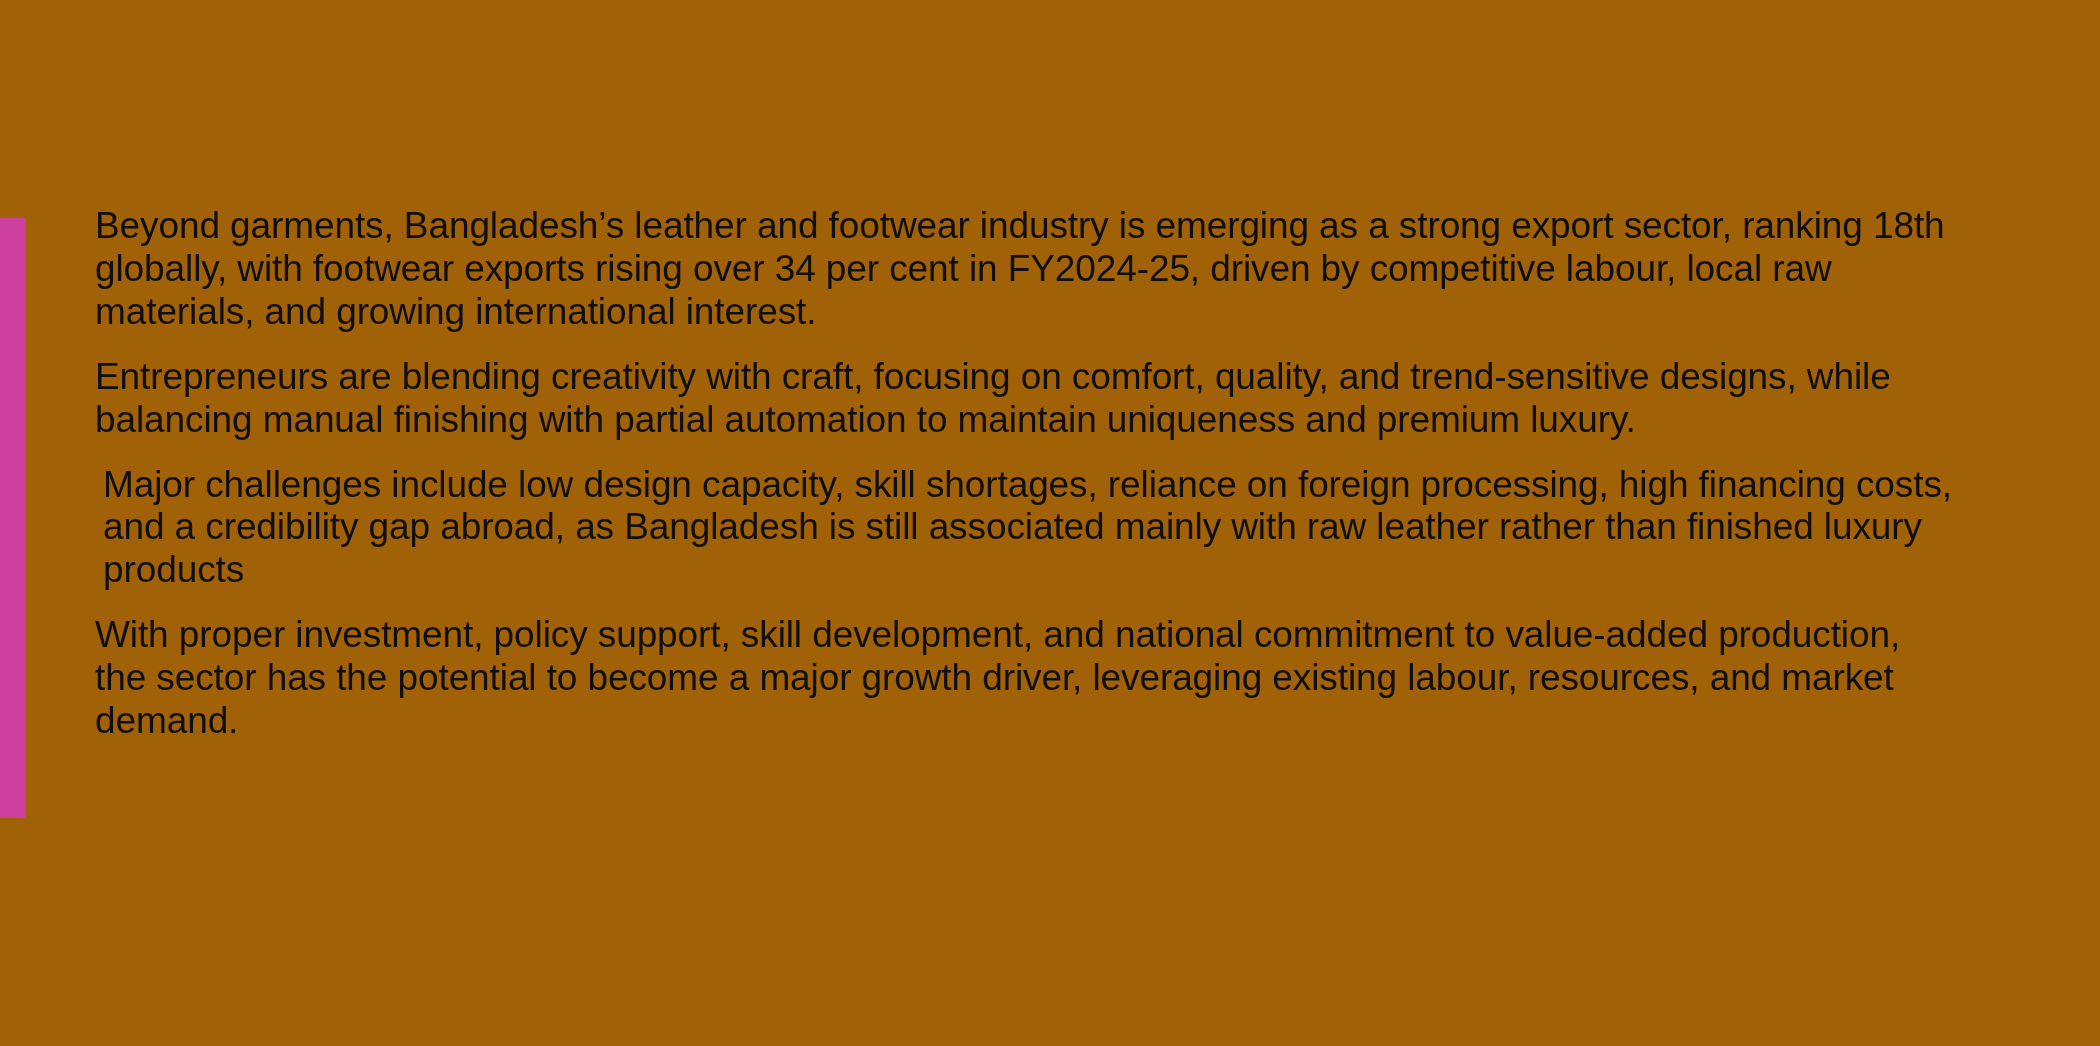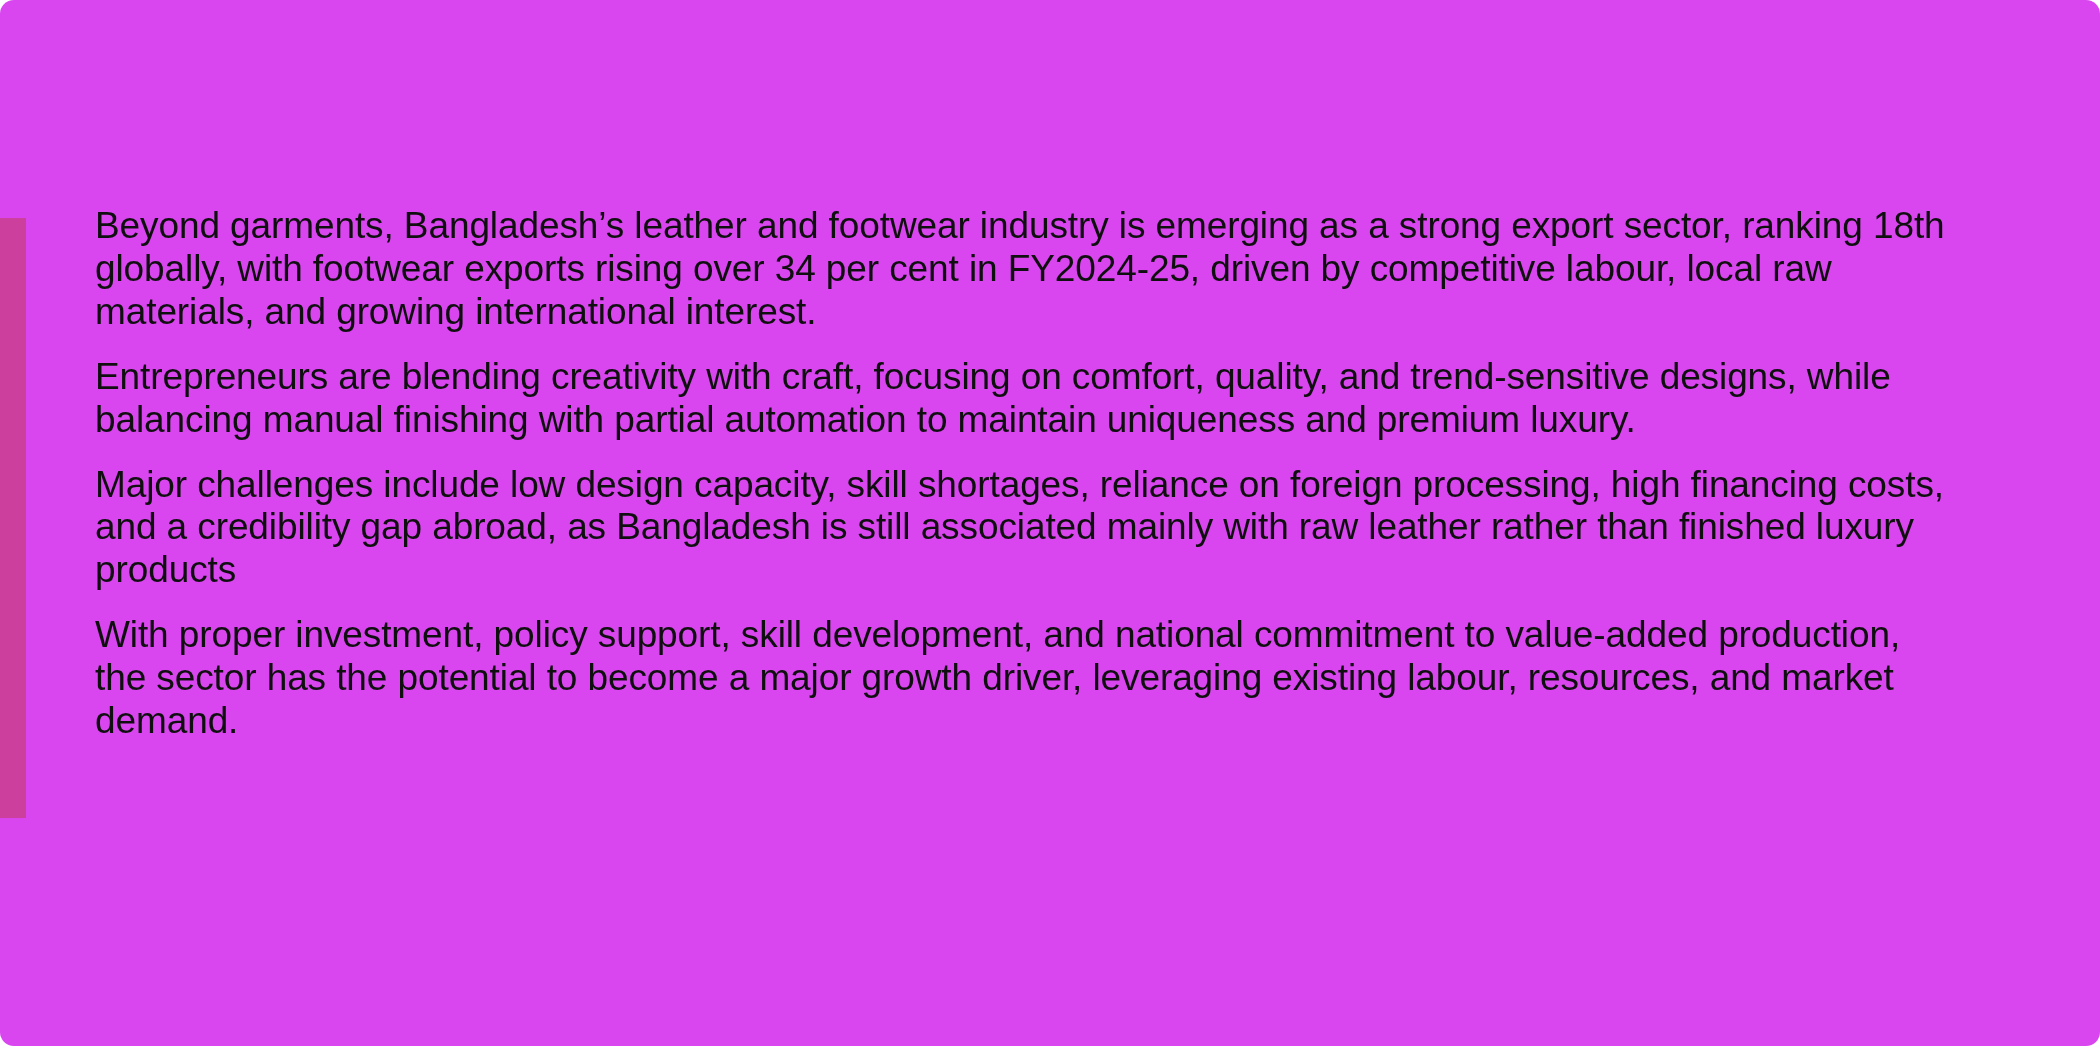--- a/index.html
+++ b/index.html
@@ -10,22 +10,21 @@
   body {
     width: 2100px;
     height: 1046px;
     overflow: hidden;
     font-family: "Liberation Sans", sans-serif;
   }
   .slide {
     position: relative;
     width: 2100px;
     height: 1046px;
-    background: #d946ef;
-    border-radius: 14px;
+    background: #a16207;
   }
   .accent-bar {
     position: absolute;
     left: 0px;
     top: 218px;
     width: 26px;
     height: 600px;
     background: #cc3f9c;
   }
   .content {
@@ -40,21 +39,21 @@
     color: #0f0f0f;
     letter-spacing: -0.1px;
     margin: 0 0 22px 0;
     font-weight: 400;
   }
   .para:last-child {
     margin-bottom: 8px;
   }
   .p1 { max-width: 1880px; }
   .p2 { max-width: 1830px; }
-  .p3 { max-width: 1870px; }
+  .p3 { max-width: 1870px; margin-left: 8px; }
   .p4 { max-width: 1760px; }
   .p5 { max-width: 1850px; }
 </style>
 </head>
 <body>
 
 <div class="slide">
 
   <div class="accent-bar"></div>
 

